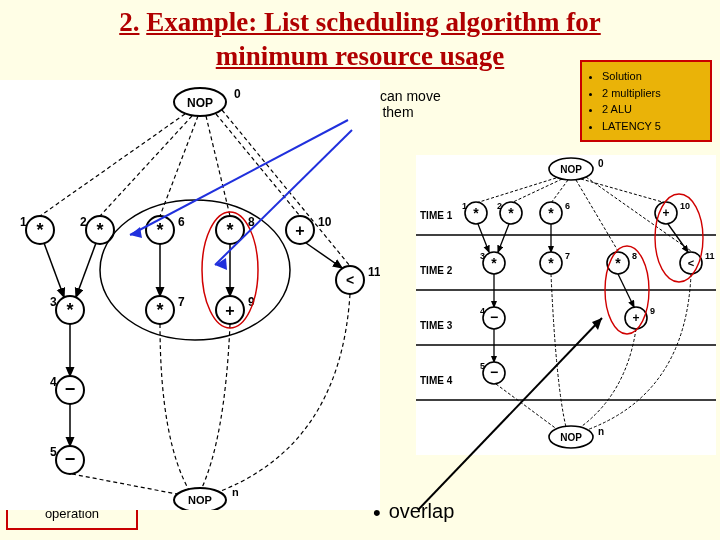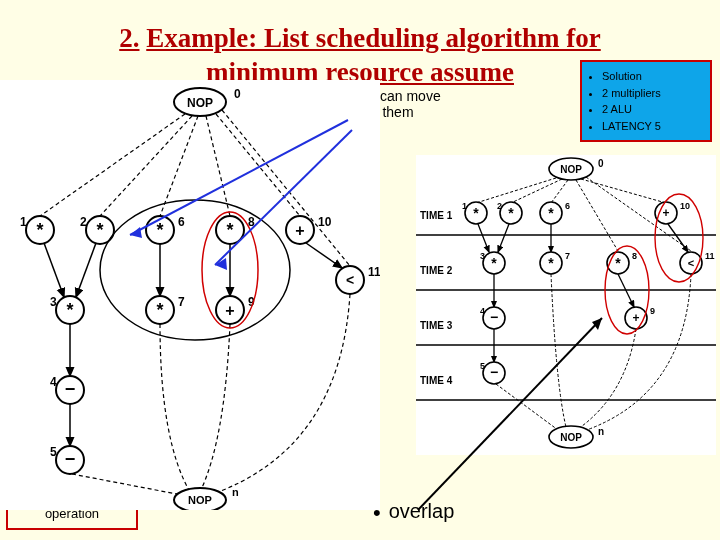--- a/index.html
+++ b/index.html
@@ -12,32 +12,31 @@
     overflow: hidden;
     position: relative;
   }
   .title {
     text-align: center;
     color: #b00000;
     font-weight: bold;
     font-size: 27px;
     line-height: 1.25;
     padding-top: 6px;
-    margin-top: 16px;
   }
   .title .u {
     text-decoration: underline;
   }
   .solution-box {
     position: absolute;
     right: 8px;
     top: 60px;
     width: 118px;
     border: 2.5px solid #c80000;
-    background: #0ea5e9;
+    background: #eab308;
     padding: 6px 4px 6px 6px;
     font-family: Arial, sans-serif;
     font-size: 11px;
     line-height: 1.5;
     color: #000;
   }
   .solution-box ul { margin: 0; padding-left: 14px; }
   .solution-box li { list-style: disc; }
   .we-can {
     position: absolute;
@@ -102,21 +101,21 @@
     background: #fff;
   }
   svg text { font-family: Arial, sans-serif; }
 </style>
 </head>
 <body>
 
 <div class="title">
   <span class="u">2.</span>
   <span class="u">Example: List scheduling algorithm for</span><br>
-  <span class="u">minimum resource assume</span>
+  <span class="u">minimum resource usage</span>
 </div>
 
 <div class="solution-box">
   <ul>
     <li>Solution</li>
     <li>2 multipliers</li>
     <li>2 ALU</li>
     <li>LATENCY 5</li>
   </ul>
 </div>

